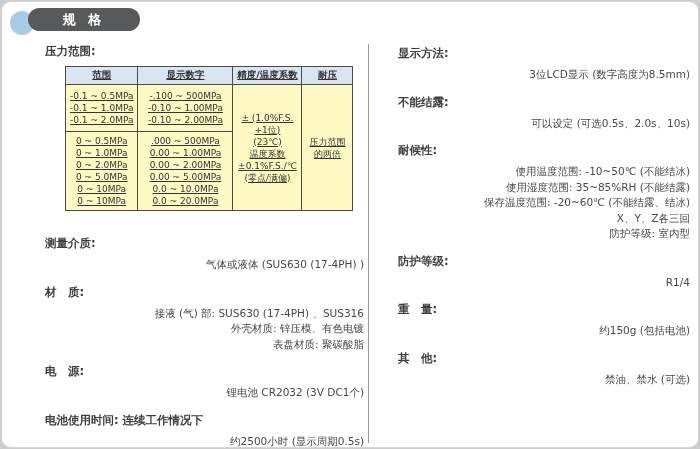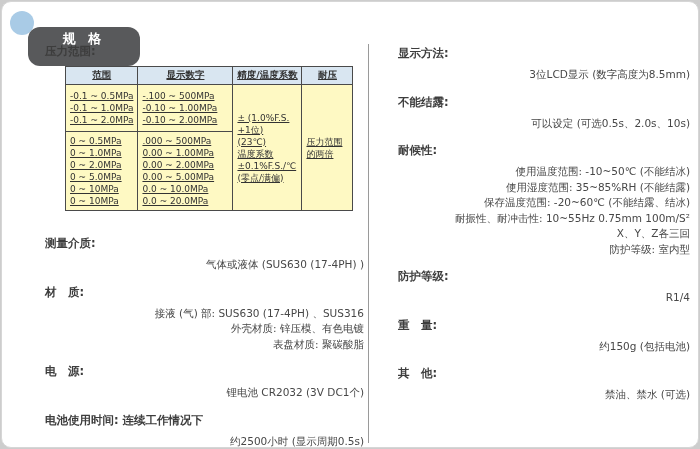--- a/index.html
+++ b/index.html
@@ -13,21 +13,21 @@
     position:absolute; left:1px; top:1px; width:696px; height:445px;
     background:#ffffff; border:1px solid #d6d6d6; border-radius:10px;
     overflow:hidden;
   }
   
   .accent-circle {
     position:absolute; left:8px; top:9px; width:24px; height:24px;
     border-radius:50%; background:var(--accent-circle,#A9CBE6);
   }
   .title-pill {
-    position:absolute; left:26px; top:25px; width:112px; height:39px;
+    position:absolute; left:26px; top:6px; width:112px; height:23px;
     background:var(--title-pill,#58595B); border-radius:12px;
     color:#ffffff; font-weight:bold; font-size:13px; letter-spacing:4px;
     text-align:center; line-height:23px;
   }
   
   .left-col  { position:absolute; left:30px;  top:42px; width:332px; }
   .right-col { position:absolute; left:383px; top:44px; width:305px; }
   .v-divider {
     position:absolute; left:366px; top:42px; width:1px; height:399px;
     background:var(--divider,#9A9A9A);
@@ -47,21 +47,21 @@
   
   .spec-table {
     border-collapse:collapse; margin:7px 0 0 33px;
     font-size:9px; color:#333; background:#fef9c3;text-decoration:underline;
   }
   .spec-table th, .spec-table td { border:1px solid #4a4a4a; }
   .spec-table th {
     background:var(--table-header-bg,#D9E6F1);
     font-size:9.5px; font-weight:bold; padding:2px 3px; white-space:nowrap;
   }
-  .spec-table td { vertical-align:middle; padding:3px 4px; }
+  .spec-table td { text-align:center; vertical-align:middle; padding:3px 4px; }
   .cell-lines div { line-height:12px; white-space:nowrap; }
   .col-range   { width:62px; }
   .col-display { width:88px; }
   .col-acc     { width:62px; }
   .col-proof   { width:44px; }
   .row-g1 td   { height:40px; }
   .row-g2 td   { height:72px; }
 </style>
 </head>
 <body>
@@ -179,21 +179,20 @@
         <div class="line">可以设定 (可选0.5s、2.0s、10s)</div>
       </div>
     </div>
 
     <div class="section">
       <div class="sec-label">耐候性:</div>
       <div class="sec-lines">
         <div class="line">使用温度范围: -10~50℃ (不能结冰)</div>
         <div class="line">使用湿度范围: 35~85%RH (不能结露)</div>
         <div class="line">保存温度范围: -20~60℃ (不能结露、结冰)</div>
-        <div class="line">耐振性、耐冲击性: 10~55Hz 0.75mm 100m/S²</div>
         <div class="line indent">X、Y、Z各三回</div>
         <div class="line">防护等级: 室内型</div>
       </div>
     </div>
 
     <div class="section">
       <div class="sec-label">防护等级:</div>
       <div class="sec-lines">
         <div class="line">R1/4</div>
       </div>

